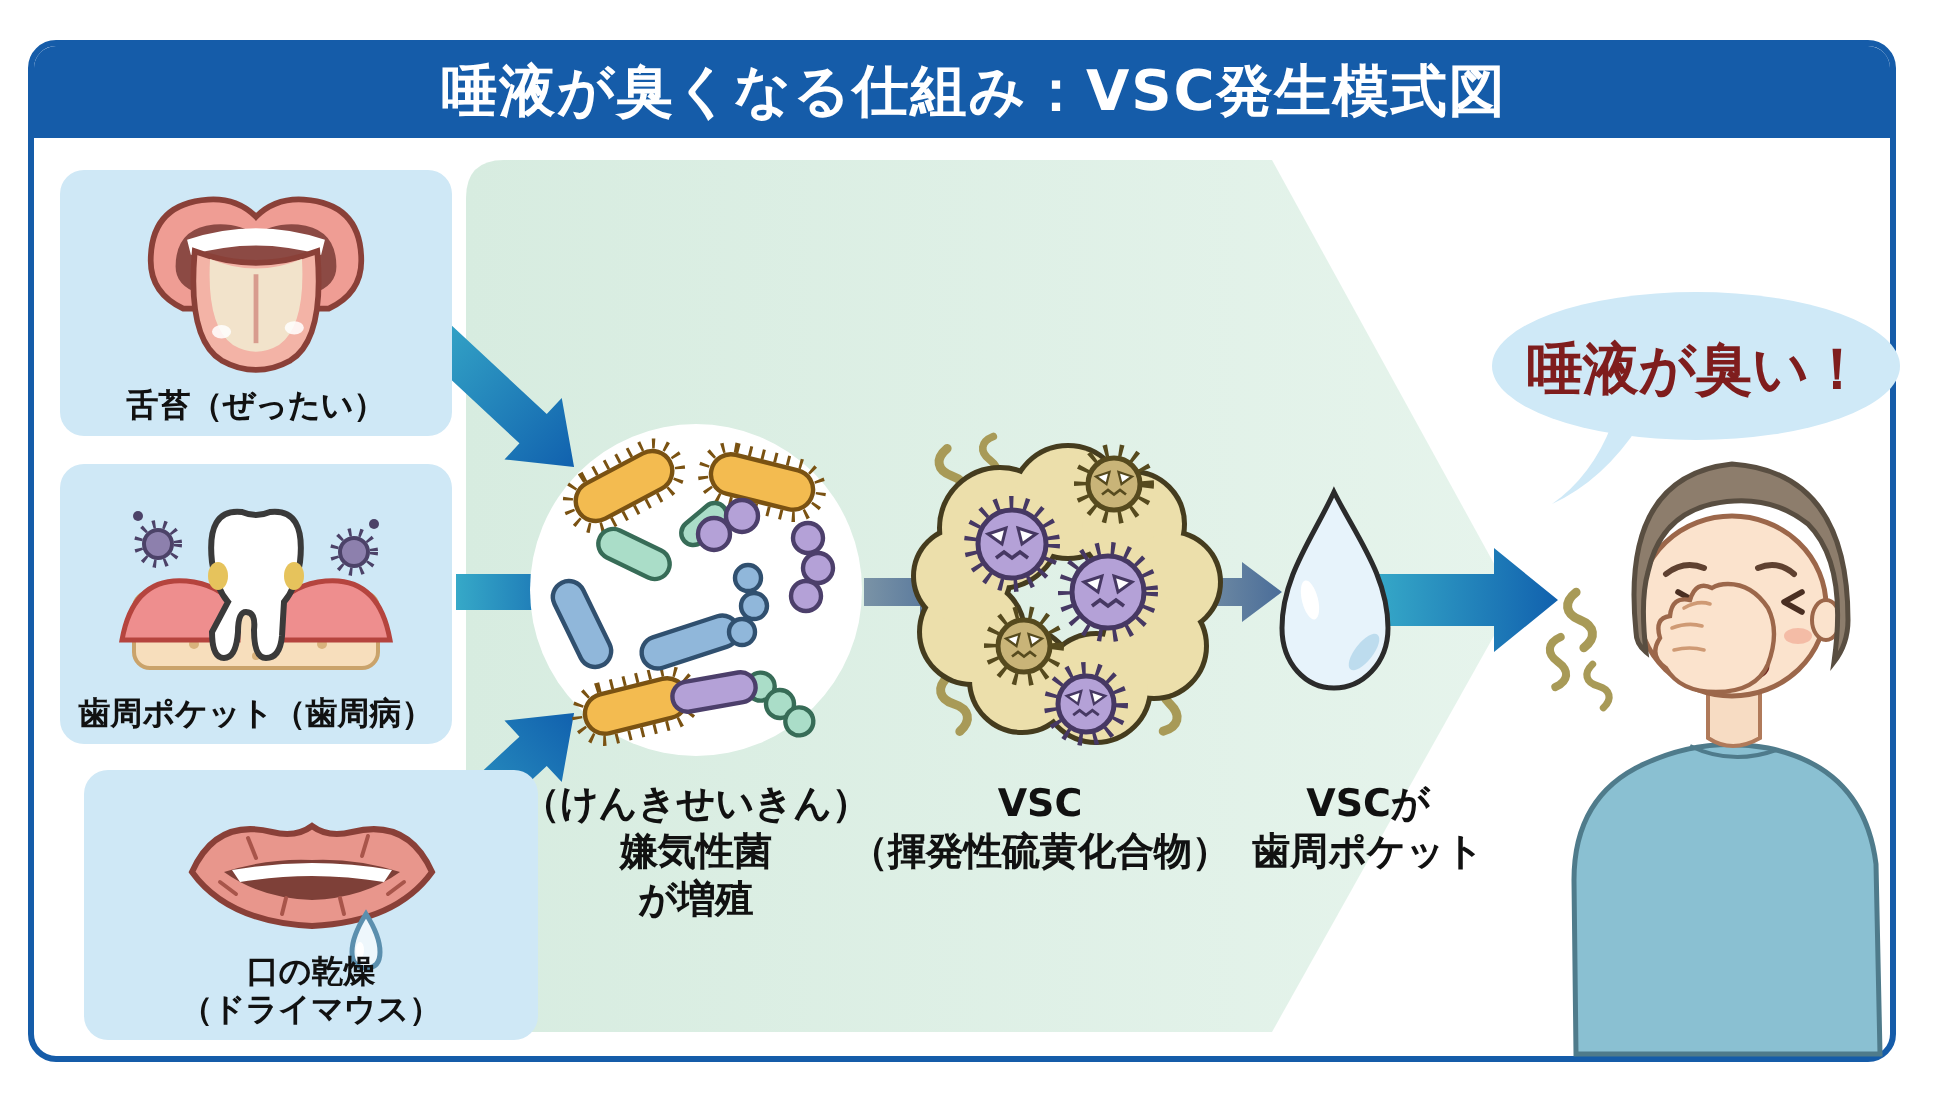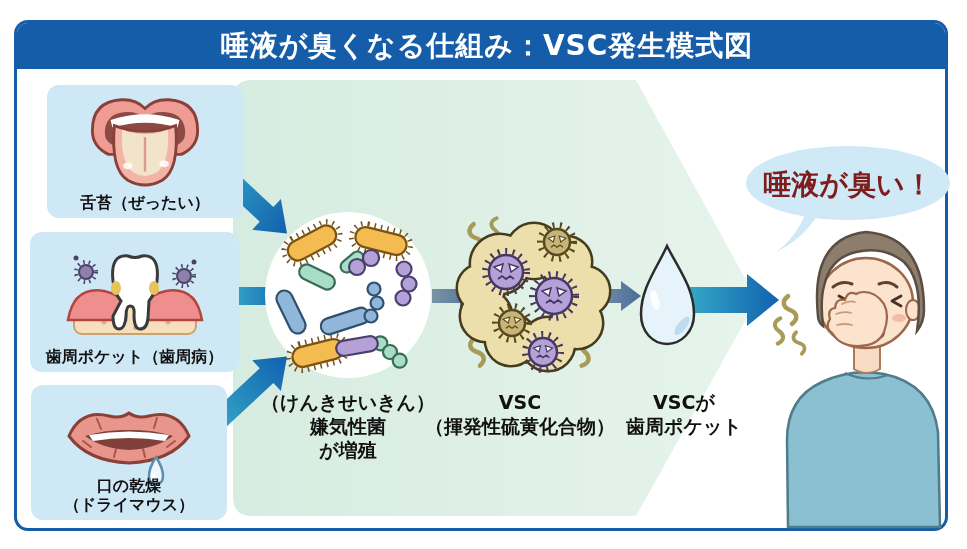--- a/index.html
+++ b/index.html
@@ -8,23 +8,23 @@
   
   #frame{position:absolute;left:14px;top:20px;width:928px;height:505px;
          border:3px solid #155ca9;border-radius:14px;background:#ffffff;overflow:hidden;}
   #titlebar{position:absolute;left:0;top:0;width:100%;height:46px;background:#155ca9;
             display:flex;align-items:center;justify-content:center;}
   #titlebar .t{color:#ffffff;font-size:28px;font-weight:bold;letter-spacing:1px;white-space:nowrap;padding-left:12px;}
   
   #canvas{position:absolute;left:0;top:0;width:967px;height:549px;}
   
   .card{position:absolute;background:#cfe8f6;border-radius:12px;}
-  #c1{left:30px;top:85px;width:196px;height:133px;margin-left:17px;}
-  #c2{left:30px;top:232px;width:196px;height:140px;padding-left:13px;}
-  #c3{left:31px;top:385px;width:196px;height:135px;}
+  #c1{left:30px;top:85px;width:196px;height:133px;}
+  #c2{left:30px;top:232px;width:196px;height:140px;}
+  #c3{left:42px;top:385px;width:227px;height:135px;}
   .card svg{position:absolute;left:50%;transform:translateX(-50%);top:2px;}
   .card-label{position:absolute;left:0;right:0;bottom:6px;text-align:center;
               font-size:16px;font-weight:bold;color:#111;line-height:19px;white-space:nowrap;}
   
   .step-label{position:absolute;text-align:center;font-weight:bold;color:#111;
               font-size:19px;line-height:24px;white-space:nowrap;}
   #s1{left:246px;top:390px;width:204px;}
   #s2{left:418px;top:390px;width:204px;}
   #s3{left:592px;top:390px;width:184px;}
   .step-label .line{display:block;}

